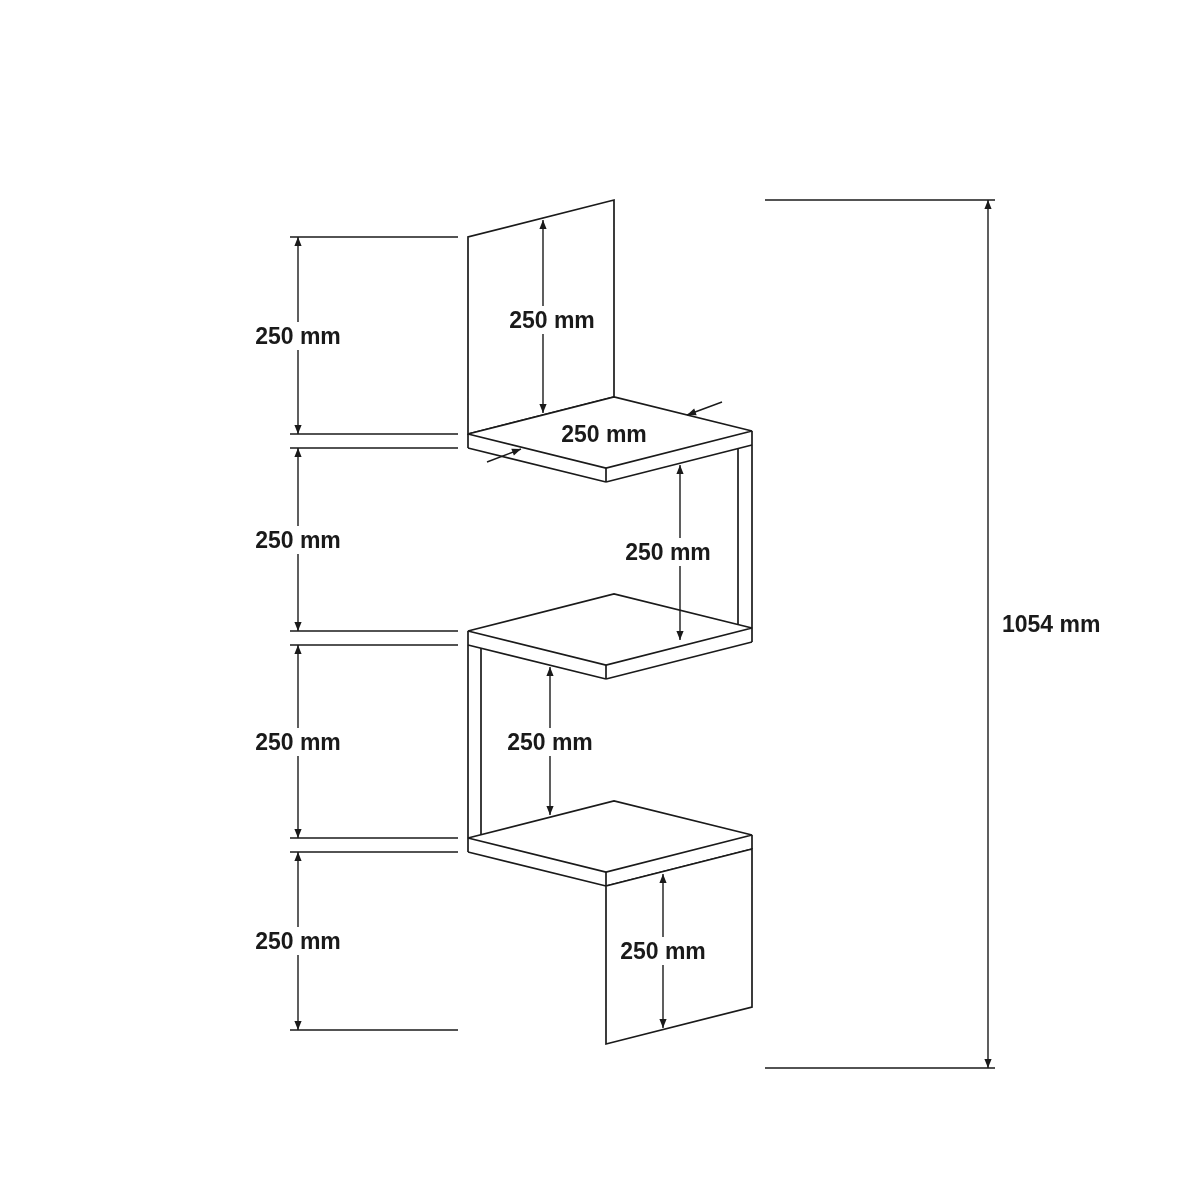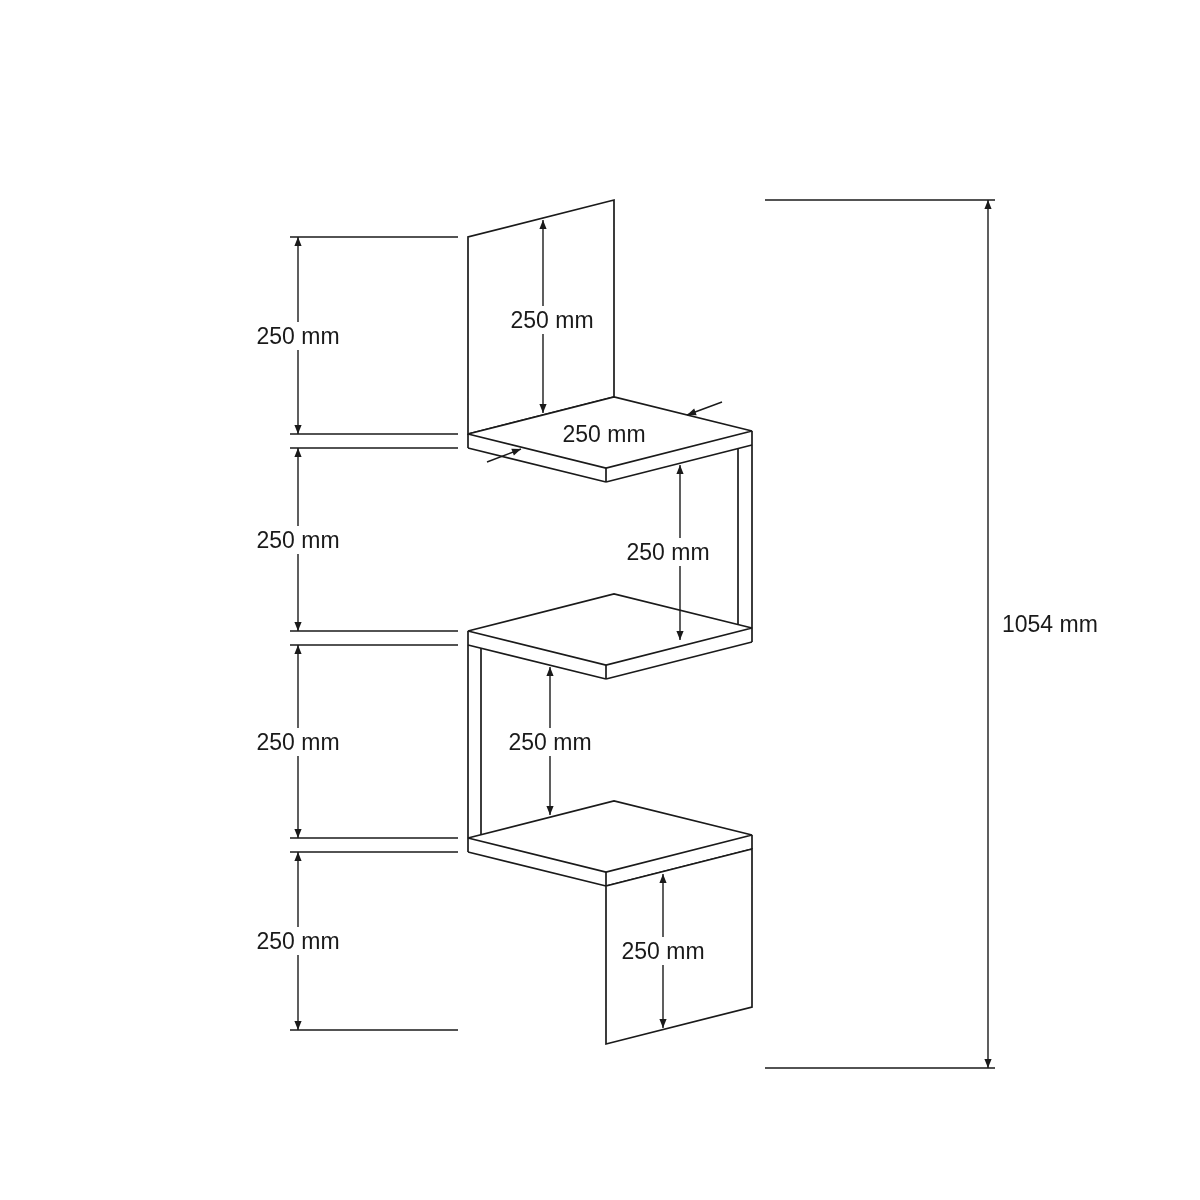--- a/index.html
+++ b/index.html
@@ -7,20 +7,21 @@
     padding: 0;
     background: #ffffff;
     width: 1200px;
     height: 1200px;
     font-family: "Liberation Sans", sans-serif;
   }
   .canvas {
     width: 1200px;
     height: 1200px;
     position: relative;
+    font-weight: bold;
   }
   svg { display: block; }
   .struct {
     fill: #ffffff;
     stroke: #1a1a1a;
     stroke-width: 1.7;
     stroke-linejoin: miter;
   }
   .edge {
     stroke: #1a1a1a;

